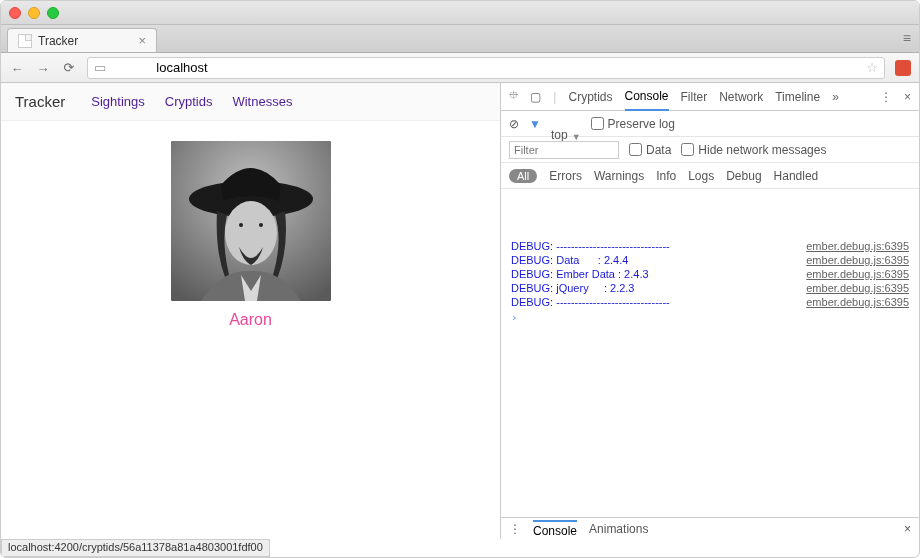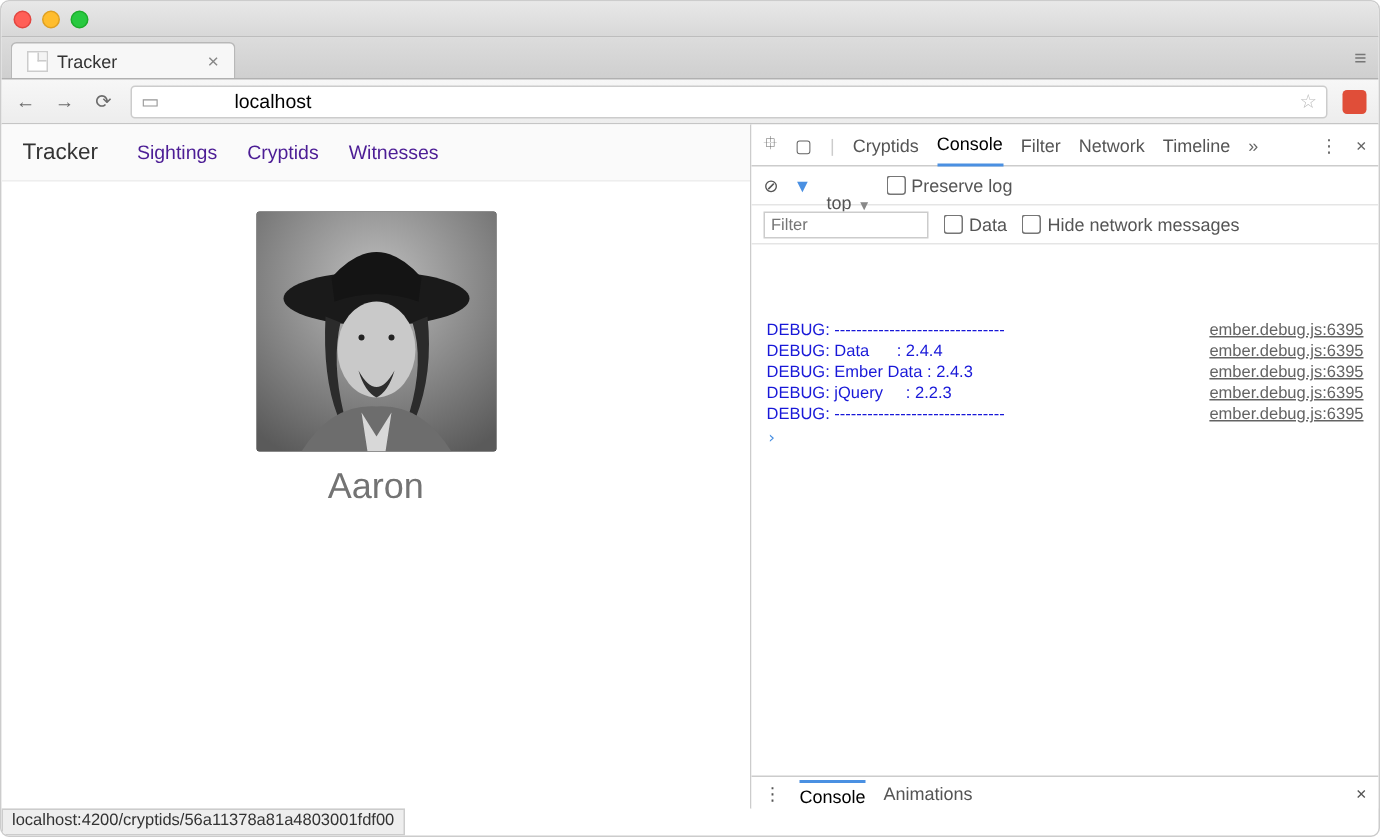--- a/index.html
+++ b/index.html
@@ -31,21 +31,21 @@
 .workarea { display: flex; height: calc(100% - 24px - 28px - 30px - 18px); }
 
 
 .page { width: 500px; border-right: 1px solid #ccc; background: #fff; }
 .app-nav { display: flex; align-items: center; gap: 20px; padding: 10px 14px; font-size: 13px; color: #555; border-bottom: 1px solid #eee; background: #fafafa; }
 .app-title { font-weight: 400; font-size: 15px; color: #333; margin-right: 6px; }
 .app-link { color: #4c1d95; }
 .profile { text-align: center; margin-top: 20px; }
 .avatar { width: 160px; height: 160px; margin: 0 auto; background: #222; border-radius: 2px; overflow: hidden; position: relative; }
 .avatar svg { display: block; }
-.profile-name { font-size: 24px; margin-top: 10px; color: #737373; }
+.profile-name { font-size: 16px; margin-top: 10px; color: #ec4899; }
 
 
 .devtools { flex: 1; display: flex; flex-direction: column; background: #fff; font-size: 12px; }
 .dt-tabs { display: flex; align-items: center; gap: 12px; height: 28px; border-bottom: 1px solid #ccc; padding: 0 8px; color: #444; }
 .dt-ico { color: #666; }
 .dt-tab { padding-bottom: 6px; padding-top: 7px; color: #555; }
 .dt-tab.active { color: #000; border-bottom: 2px solid #4a90e2; }
 .dt-right { margin-left: auto; display: flex; gap: 12px; color: #666; }
 
 .dt-toolbar { display: flex; align-items: center; gap: 10px; height: 26px; border-bottom: 1px solid #e5e5e5; padding: 0 8px; color: #555; }
@@ -183,20 +183,29 @@
       <label class="dt-check">
         <input type="checkbox" style="">
         <span>Data</span>
       </label>
       <label class="dt-check">
         <input type="checkbox" style="">
         <span>Hide network messages</span>
       </label>
     </div>
 
+    <div class="dt-levels">
+      <span class="pill">All</span>
+      <span>Errors</span>
+      <span>Warnings</span>
+      <span>Info</span>
+      <span>Logs</span>
+      <span>Debug</span>
+      <span>Handled</span>
+    </div>
 
     <div class="console-out">
       <div class="line">
           <span class="msg">DEBUG: -------------------------------</span>
           <span class="src">ember.debug.js:6395</span>
         </div>
       <div class="line">
           <span class="msg">DEBUG: Data      : 2.4.4</span>
           <span class="src">ember.debug.js:6395</span>
         </div>

